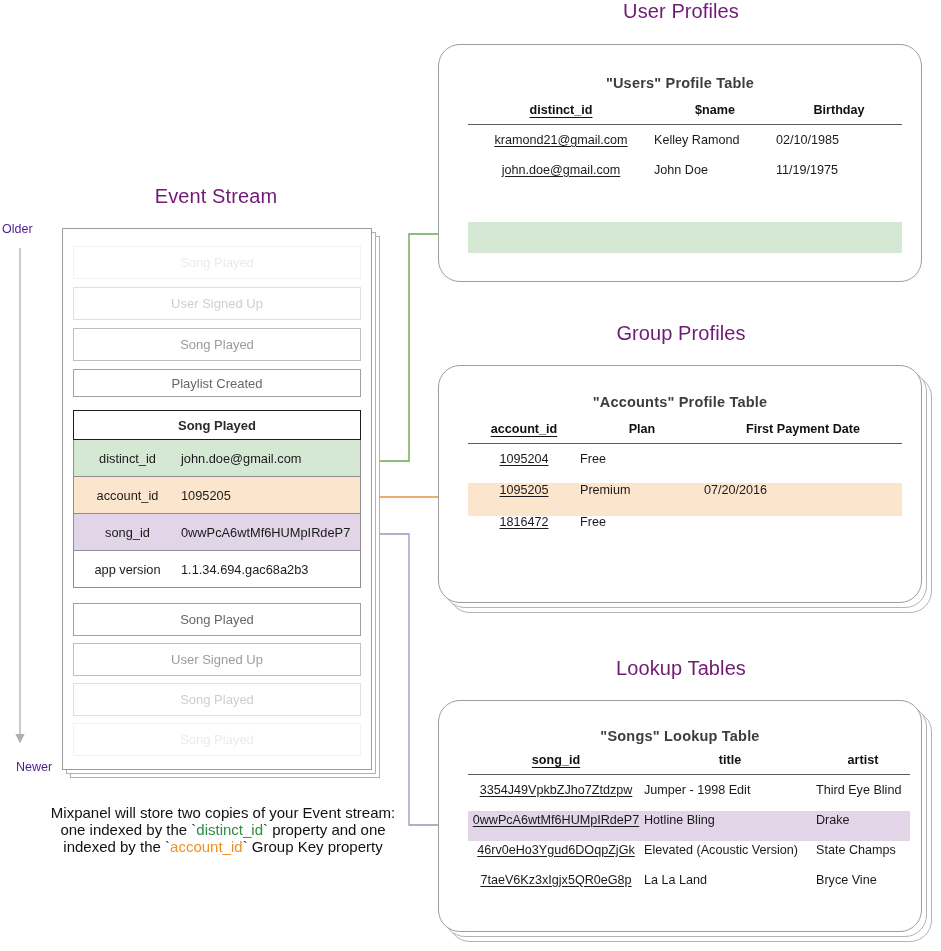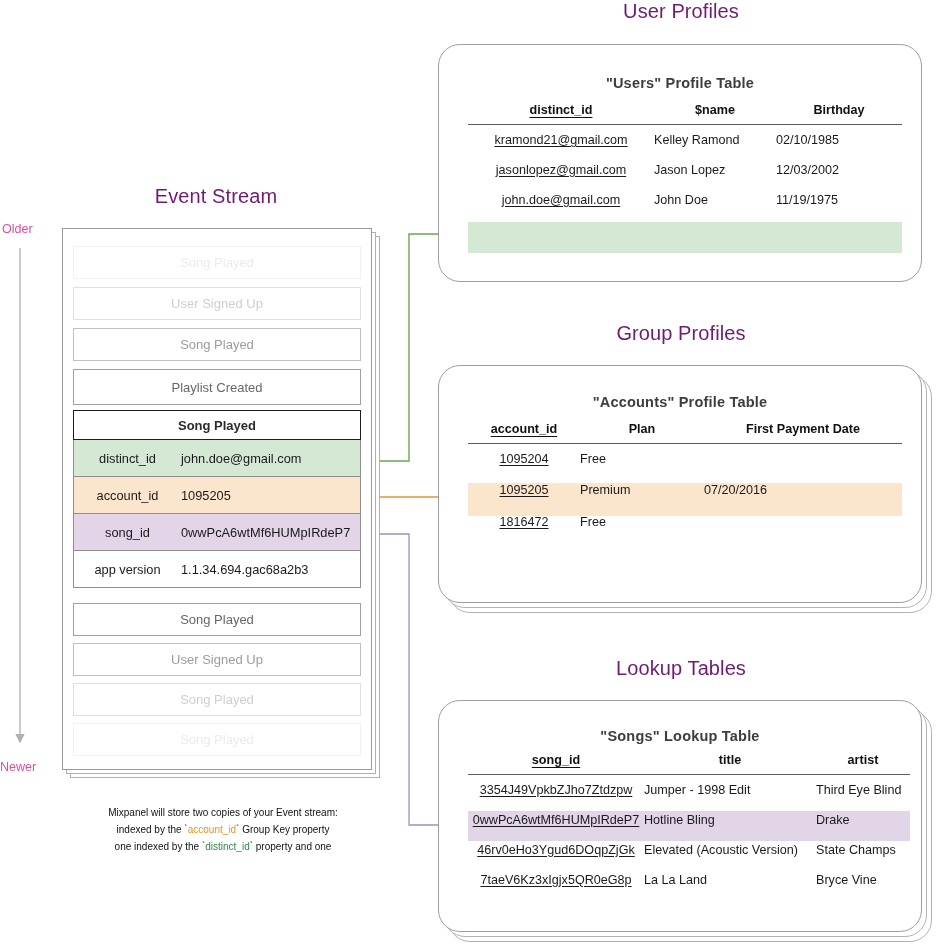--- a/index.html
+++ b/index.html
@@ -78,25 +78,25 @@
   .ev-prop{
     position:absolute;left:0;box-sizing:border-box;
     border-left:1.2px solid #8f8f8f;border-right:1.2px solid #8f8f8f;
     border-bottom:1.2px solid #8f8f8f;
     display:flex;align-items:center;font-size:12.8px;color:#1a1a1a;
   }
   .ev-key{width:107px;text-align:center;flex:0 0 107px;}
   .ev-val{flex:1;}
 
   
-  .tl-label{position:absolute;font-size:12.5px;color:#ec4899;}
+  .tl-label{position:absolute;font-size:12.5px;color:#4c1d95;}
 
   
   .caption{
-    position:absolute;text-align:center;font-size:10px;line-height:17px;
+    position:absolute;text-align:center;font-size:15px;line-height:17px;
     color:#111;font-weight:400;
   }
   .cap-green{color:#2e8b45;}
   .cap-orange{color:#f0901e;}
 
   svg.overlay{position:absolute;left:0;top:0;width:941px;height:951px;pointer-events:none;}
 </style>
 </head>
 <body>
 
@@ -121,37 +121,37 @@
   <path d="M359,461 L409,461 L409,234 L460,234" fill="none" stroke="#6aa84f" stroke-width="1.4" marker-end="url(#ah-green)"></path>
 
   <path d="M359,497 L460,497" fill="none" stroke="#e69138" stroke-width="1.6" marker-end="url(#ah-orange)"></path>
 
   <path d="M359,534 L409,534 L409,825 L460,825" fill="none" stroke="#9e93b8" stroke-width="1.3" marker-end="url(#ah-purple)"></path>
 </svg>
 
 <div class="section-title" style="left:66px;top:185px;width:300px;">Event Stream</div>
 
 <div class="tl-label" style="left:2px;top:222px;">Older</div>
-<div class="tl-label" style="left:0px;top:760px;">Newer</div>
+<div class="tl-label" style="left:16px;top:760px;">Newer</div>
 
 <div class="es-stack" style="left:62px;top:228px;width:318px;height:550px;">
   <div class="es-shadow" style="left:8px;top:8px;width:310px;height:542px;"></div>
   <div class="es-shadow" style="left:4px;top:4px;width:310px;height:542px;"></div>
   <div class="es-main" style="width:310px;height:542px;"></div>
 
   <div class="ev f4" style="left:11px;top:18px;width:288px;height:33px;">
     <span>Song Played</span>
   </div>
   <div class="ev f3" style="left:11px;top:59px;width:288px;height:33px;">
     <span>User Signed Up</span>
   </div>
   <div class="ev f2" style="left:11px;top:100px;width:288px;height:33px;">
     <span>Song Played</span>
   </div>
-  <div class="ev f1" style="left:11px;top:141px;width:288px;height:36px;">
+  <div class="ev f1" style="left:11px;top:141px;width:288px;height:28px;">
     <span>Playlist Created</span>
   </div>
 
   <div class="ev-card" style="left:11px;top:182px;width:288px;height:148px;">
     <div class="ev-head" style="width:288px;height:30px;">
       <span>Song Played</span>
     </div>
     <div class="ev-prop row-hi-green" style="top:30px;width:288px;height:37px;">
       <span class="ev-key">distinct_id</span>
       <span class="ev-val">john.doe@gmail.com</span>
@@ -180,24 +180,24 @@
     <span>Song Played</span>
   </div>
   <div class="ev f4" style="left:11px;top:495px;width:288px;height:33px;">
     <span>Song Played</span>
   </div>
 </div>
 
 <div class="caption" style="left:38px;top:804px;width:370px;">
   <div>Mixpanel will store two copies of your Event stream:</div>
   <div>
+    <span>one indexed by the `</span><span class="cap-green">distinct_id</span><span>` property and one</span>
+  </div>
+  <div>
     <span>indexed by the `</span><span class="cap-orange">account_id</span><span>` Group Key property</span>
-  </div>
-  <div>
-    <span>one indexed by the `</span><span class="cap-green">distinct_id</span><span>` property and one</span>
   </div>
 </div>
 
 <div class="section-title" style="left:531px;top:0px;width:300px;">User Profiles</div>
 
 <div class="card-stack" style="left:438px;top:44px;width:490px;height:240px;">
   <div class="card-main" style="width:484px;height:238px;">
     <div class="hl-band row-hi-green" style="left:29px;top:177px;width:434px;height:31px;"></div>
     <div class="tbl-title" style="top:30px;">"Users" Profile Table</div>
     <table class="tbl" style="left:29px;top:58px;width:434px;">
@@ -211,25 +211,20 @@
           <th class="c"><span class="u">distinct_id</span></th>
           <th><span>$name</span></th>
           <th><span>Birthday</span></th>
         </tr>
       </thead>
       <tbody>
         <tr>
           <td class="c"><span class="u">kramond21@gmail.com</span></td>
           <td>Kelley Ramond</td>
           <td>02/10/1985</td>
-        </tr>
-        <tr>
-          <td class="c"><span class="u">jasonlopez@gmail.com</span></td>
-          <td>Jason Lopez</td>
-          <td>12/03/2002</td>
         </tr>
         <tr>
           <td class="c"><span class="u">john.doe@gmail.com</span></td>
           <td>John Doe</td>
           <td>11/19/1975</td>
         </tr>
       </tbody>
     </table>
   </div>
 </div>

